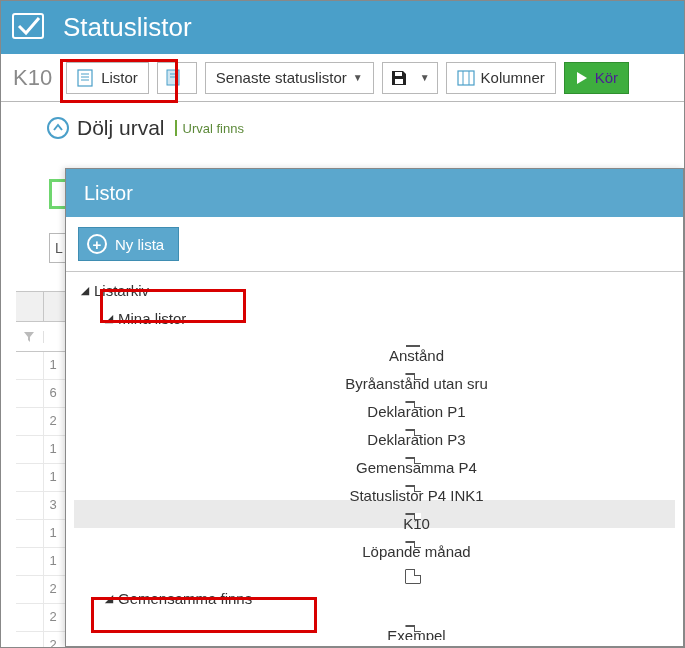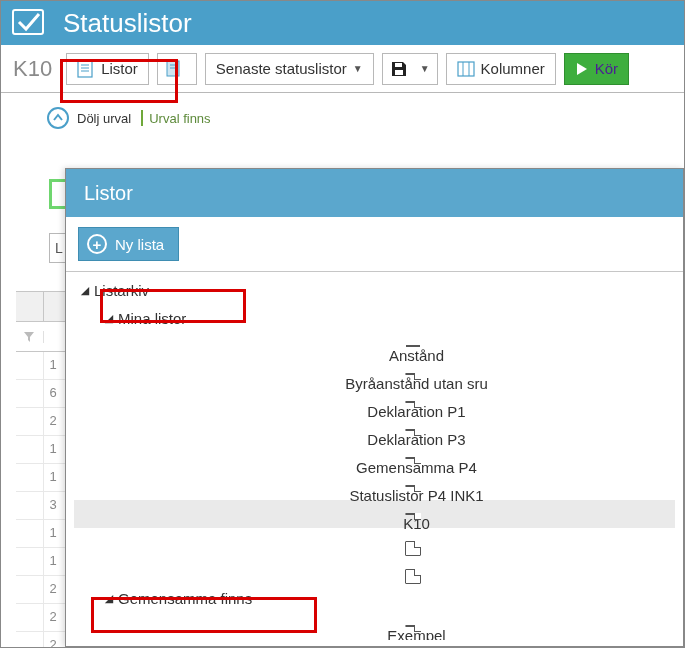--- a/index.html
+++ b/index.html
@@ -1,33 +1,33 @@
 <!DOCTYPE html>
 <html><head>
   <meta charset="utf-8">
   <style>
     * { box-sizing: border-box; margin: 0; padding: 0; }
     body { font-family: "Segoe UI", Arial, sans-serif; font-size: 14px; color: #333; background: #fff; width: 685px; height: 648px; overflow: hidden; position: relative; border: 1px solid #888; }
 
-    .header-bar { background: #4a9fc9; height: 44px; display: flex; align-items: center; padding-left: 8px; }
+    .header-bar { background: #4a9fc9; height: 53px; display: flex; align-items: center; padding-left: 8px; }
     .header-icon svg { width: 40px; height: 40px; }
     .header-title { color: #fff; font-size: 26px; font-weight: 300; margin-left: 14px; }
 
     .toolbar { height: 48px; background: #fff; display: flex; align-items: center; padding: 0 12px; border-bottom: 1px solid #b8b8b8; }
     .k10-label { color: #8a8a8a; font-size: 22px; font-weight: 400; margin-right: 14px; }
     .tb-btn { display: inline-flex; align-items: center; background: #fff; border: 1px solid #b8b8b8; padding: 5px 10px; height: 32px; margin-right: 8px; cursor: pointer; font-size: 15px; color: #333; }
     .tb-btn .ico { margin-right: 6px; display: inline-flex; align-items: center; justify-content: center; }
     .tb-btn.icon-only { padding: 5px 7px; }
     .tb-btn.run { background: #3eae3e; border-color: #2f8f2f; color: #4c1d95; font-weight: 500; }
     .chev-down { margin-left: 6px; font-size: 10px; color: #555; }
     .highlight-red { border: 3px solid #d80000; z-index: 50; }
     .hl1 { position: absolute; left: 59px; top: 58px; width: 118px; height: 44px; pointer-events: none; }
 
     .subbar { display: flex; align-items: center; padding: 14px 46px; }
-    .dolj { display: inline-flex; align-items: center; color: #333; font-size: 13px; cursor: pointer; }
+    .dolj { display: inline-flex; align-items: center; color: #333; font-size: 21px; cursor: pointer; }
     .dolj .circle-up { width: 22px; height: 22px; border: 2px solid #4a9fc9; border-radius: 50%; display: inline-flex; align-items: center; justify-content: center; margin-right: 8px; }
     .urval-finns { margin-left: 10px; color: #5d8a3a; display: inline-flex; align-items: center; font-size: 13px; }
     .urval-finns::before { content: ""; display: inline-block; width: 2px; height: 16px; background: #6fa83a; margin-right: 6px; }
 
     .bg-stub { position: absolute; left: 48px; top: 178px; width: 20px; height: 30px; border: 3px solid #6fd66f; }
     .bg-stub2 { position: absolute; left: 48px; top: 232px; width: 20px; height: 30px; border: 1px solid #b8b8b8; display:flex; align-items:center; justify-content:center; color:#555;}
 
     .grid-edge { position: absolute; left: 15px; top: 290px; width: 55px; bottom: 0; border-top: 1px solid #c6c6c6; }
     .grid-head { height: 30px; background: #f0f0f0; border-bottom: 1px solid #c6c6c6; display:flex;}
     .grid-head div{flex:1;border-right:1px solid #c6c6c6;}
@@ -258,20 +258,21 @@
         <span>Statuslistor P4 INK1</span>
       </div>
       <div class="tree-row ind2 selected">
         <span class="expander blank">▶</span>
         <span class="doc-icon"></span>
         <span>K10</span>
       </div>
       <div class="tree-row ind2">
         <span class="expander blank">▶</span>
         <span class="doc-icon"></span>
+        <span>Löpande månad</span>
       </div>
       <div class="tree-row ind2">
         <span class="expander blank">▶</span>
         <span class="doc-icon"></span>
       </div>
       <div class="tree-row ind1">
         <span class="expander">◢</span>
         <span>Gemensamma finns</span>
       </div>
       <div class="tree-row ind2">

